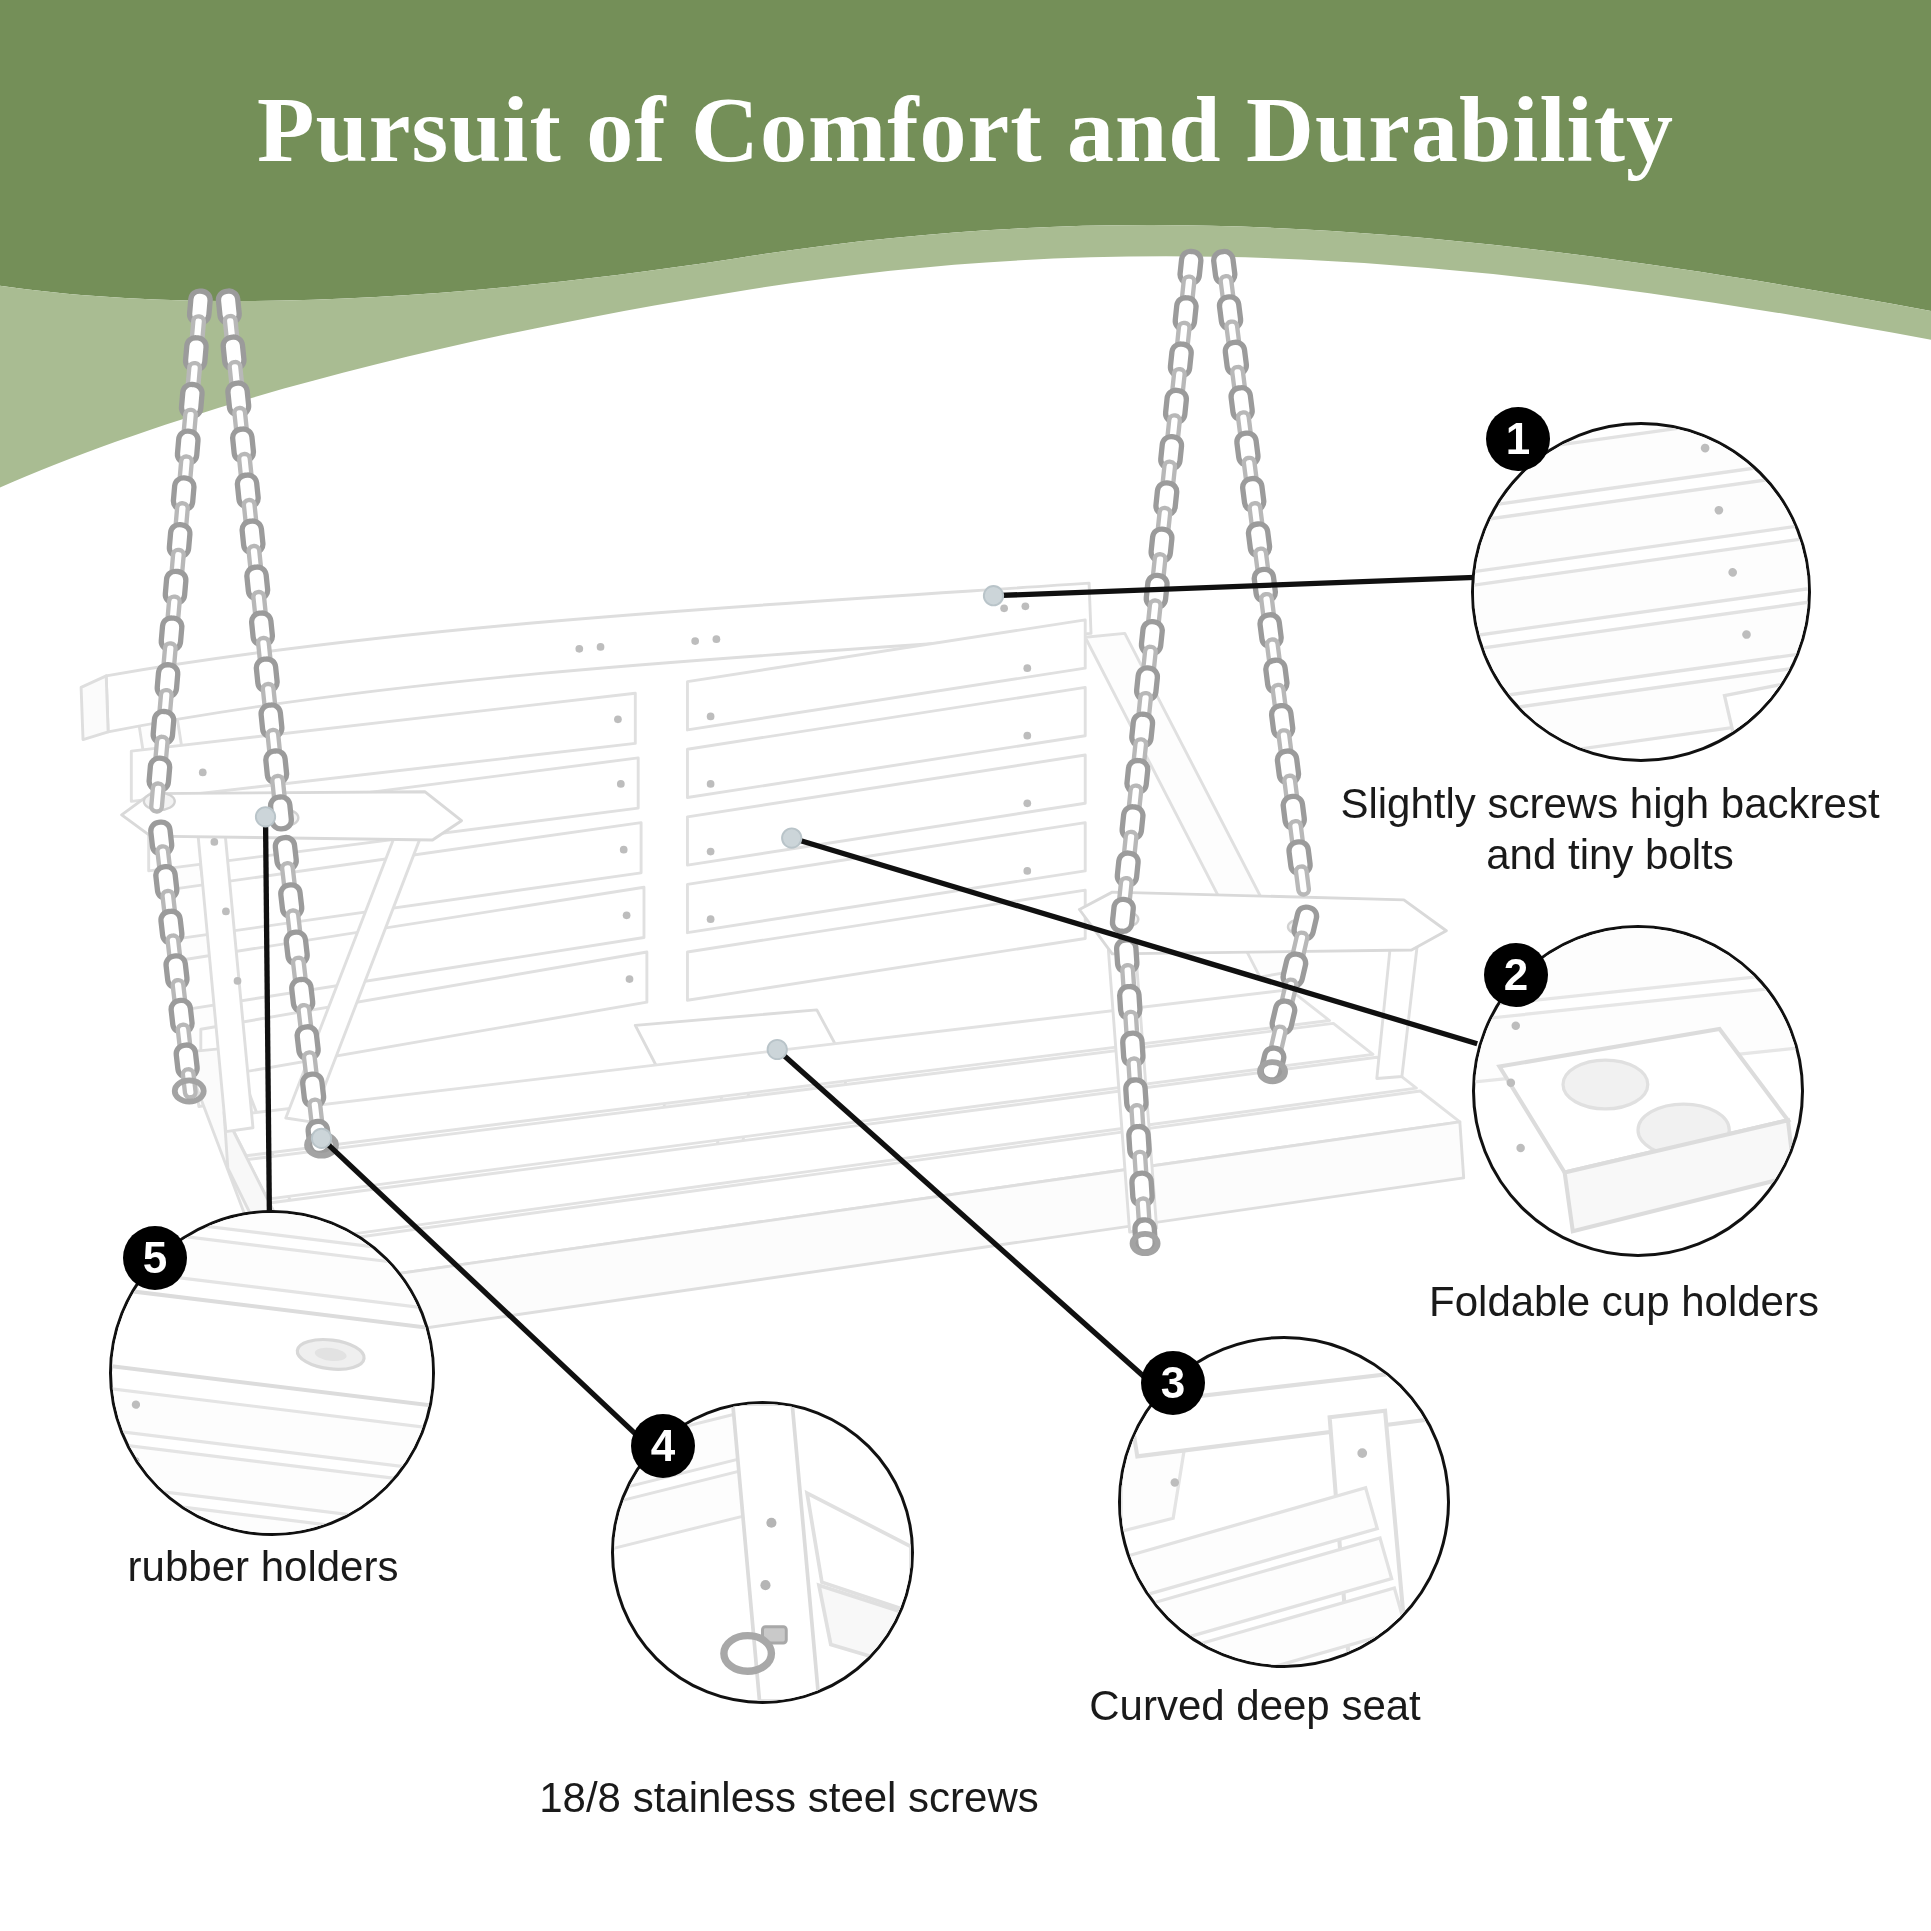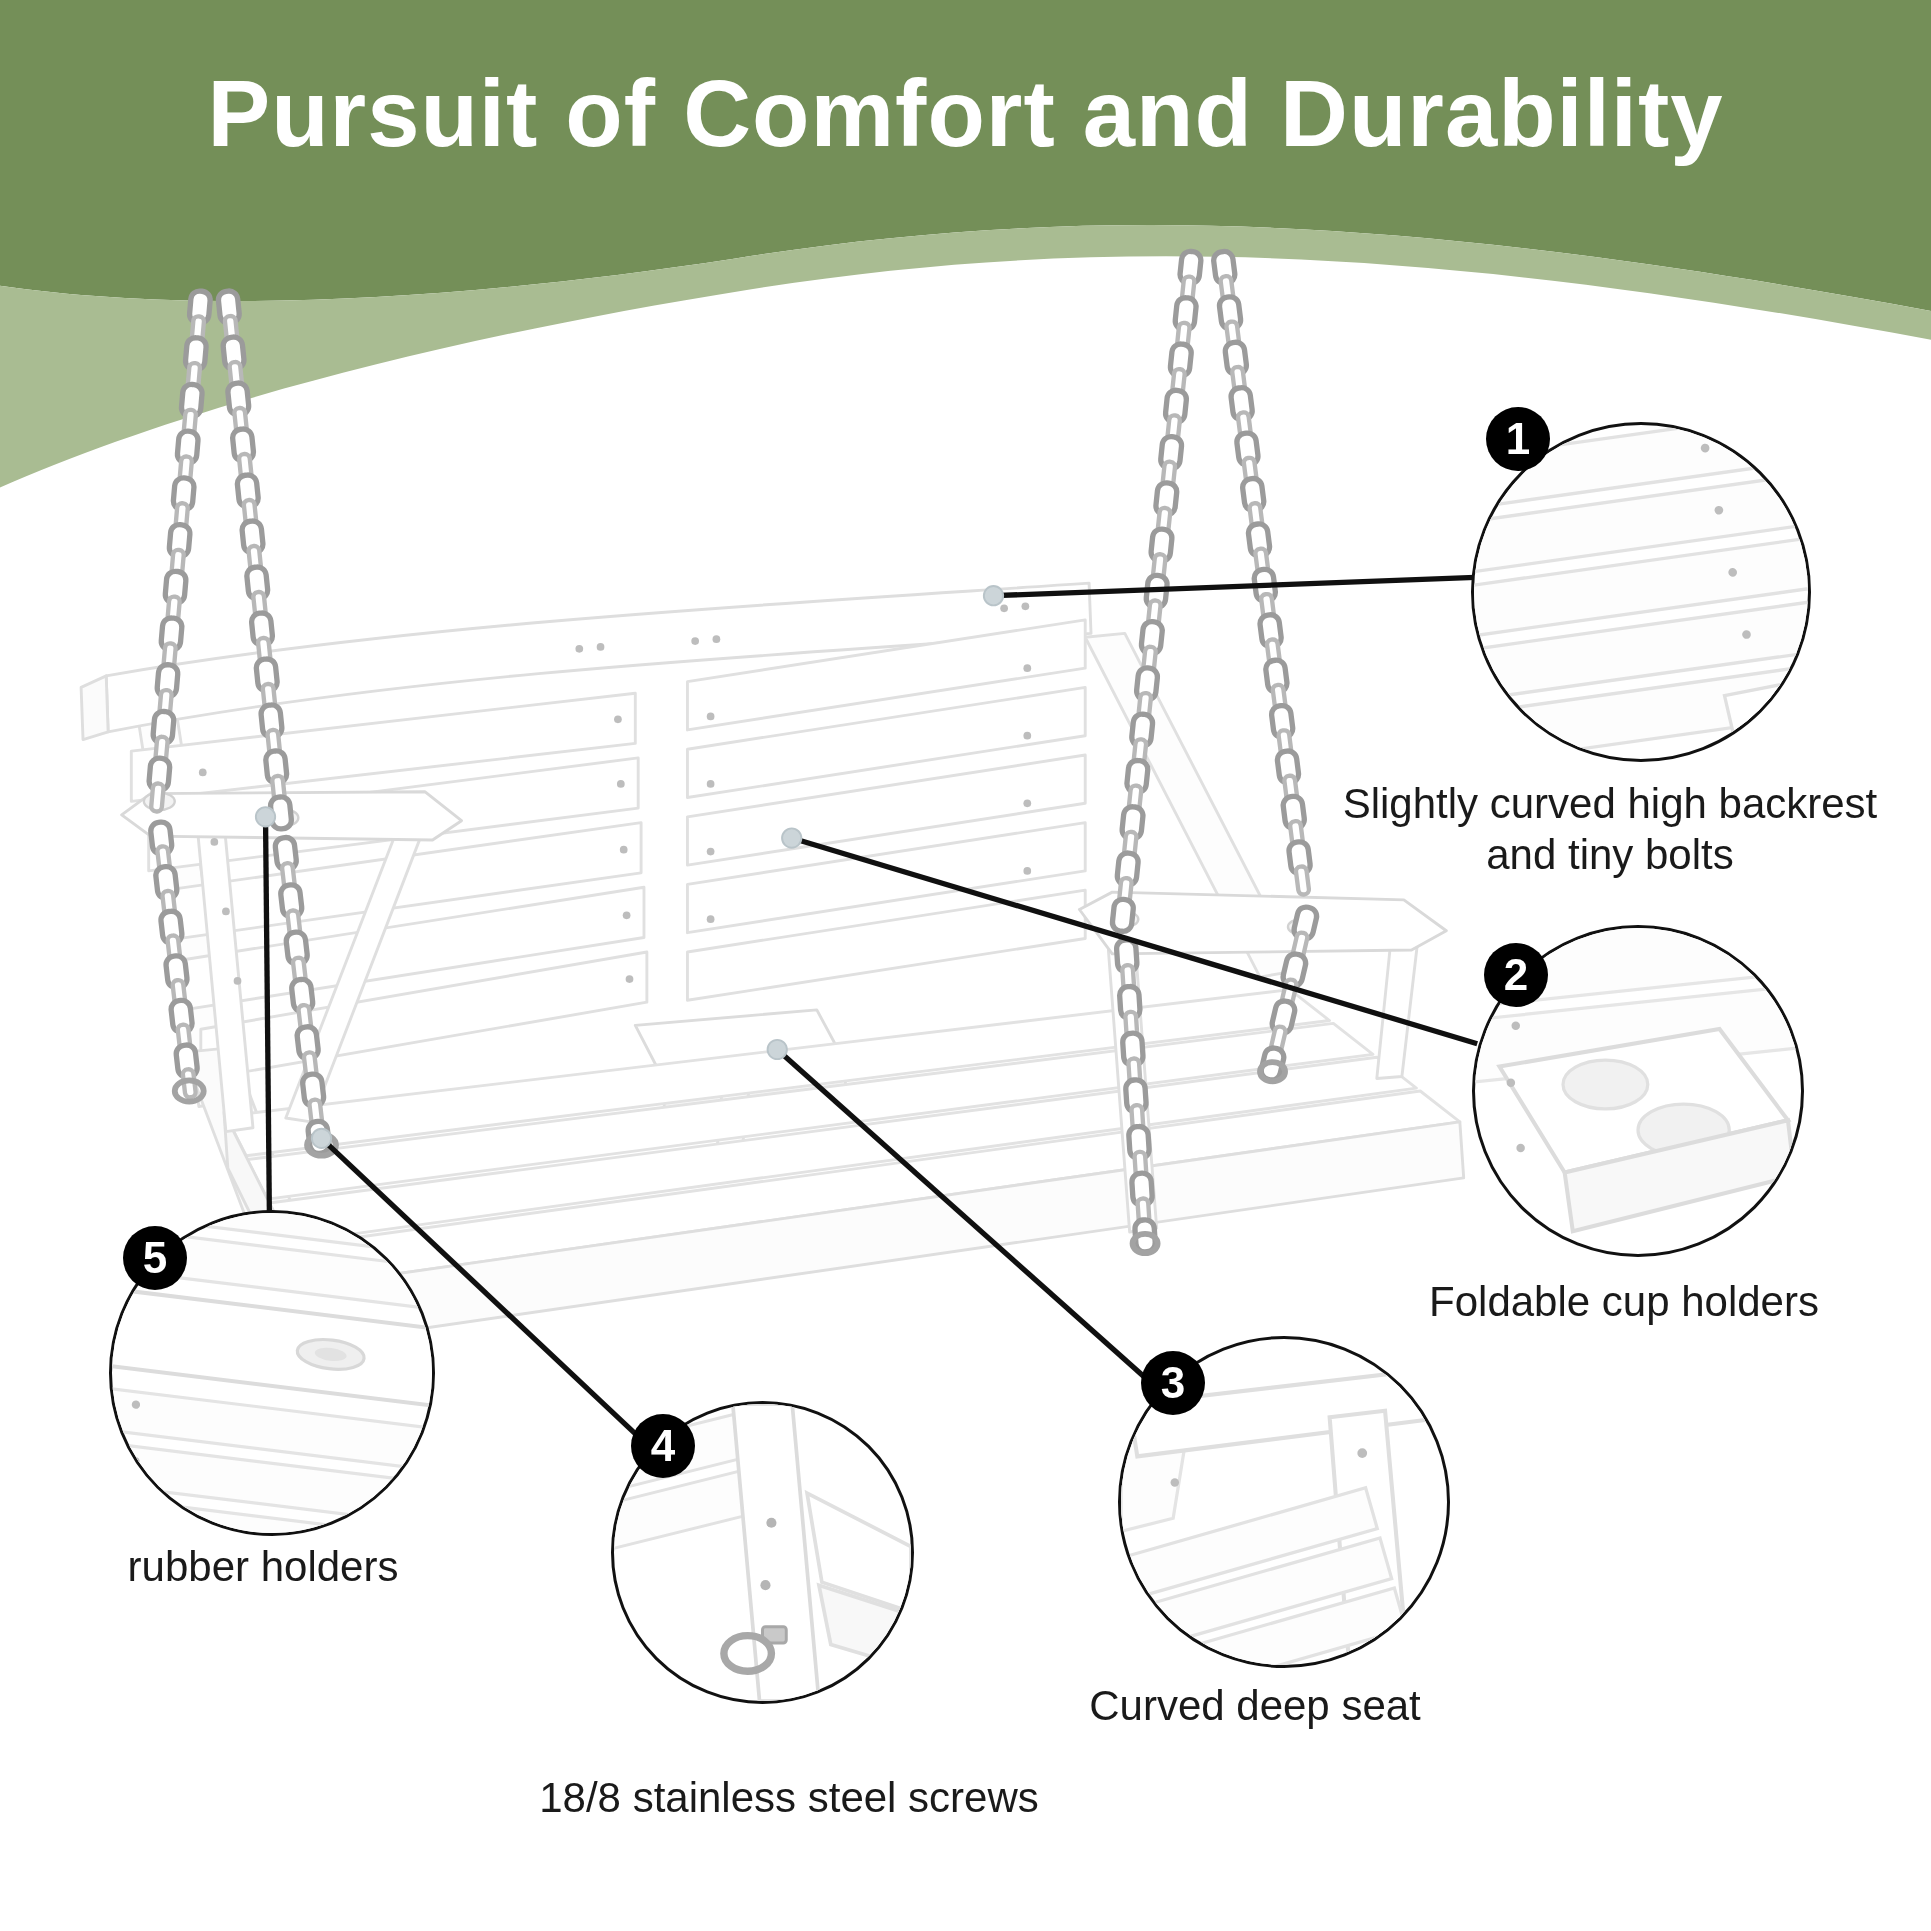--- a/index.html
+++ b/index.html
@@ -2,22 +2,22 @@
 <html><head>
 <meta charset="utf-8">
 <style>
   html,body{margin:0;padding:0;}
   body{
     width:1931px;height:1931px;position:relative;background:#ffffff;overflow:hidden;
     font-family:"Liberation Sans", sans-serif;
   }
   #stage{position:absolute;left:0;top:0;width:1931px;height:1931px;}
   .title{
-    position:absolute;left:0;top:60px;width:1931px;text-align:center;
-    font-family:Liberation Sans, sans-serif;font-weight:bold;font-size:94px;
+    position:absolute;left:0;top:75px;width:1931px;text-align:center;
+    font-family:Liberation Serif, serif;font-weight:bold;font-size:94px;
     color:#ffffff;letter-spacing:1px;white-space:nowrap;z-index:3;
   }
   .callout-circle{
     position:absolute;border:3.9px solid #111111;border-radius:50%;
     background:#ffffff;box-sizing:border-box;overflow:hidden;z-index:2;
   }
   .callout-circle svg{display:block;width:100%;height:100%;}
   .badge{
     position:absolute;width:64px;height:64px;border-radius:50%;background:#000000;
     color:#ffffff;font-size:44px;font-weight:bold;text-align:center;line-height:64px;
@@ -382,21 +382,21 @@
   </svg>
 </div>
 
 <div class="badge" style="left:1486px;top:407px;">1</div>
 <div class="badge" style="left:1484px;top:943px;">2</div>
 <div class="badge" style="left:1141px;top:1351px;">3</div>
 <div class="badge" style="left:631px;top:1414px;">4</div>
 <div class="badge" style="left:123px;top:1226px;">5</div>
 
 <div class="caption" style="left:1610px;top:778px;">
-  <div>Slightly curved high backrest</div>
+  <div>Slightly screws high backrest</div>
   <div>and tiny bolts</div>
 </div>
 <div class="caption" style="left:1624px;top:1276px;">
   <div>Foldable cup holders</div>
 </div>
 <div class="caption" style="left:1255px;top:1680px;">
   <div>Curved deep seat</div>
 </div>
 <div class="caption" style="left:789px;top:1744px;margin-top:28px;">
   <div>18/8 stainless steel screws</div>

